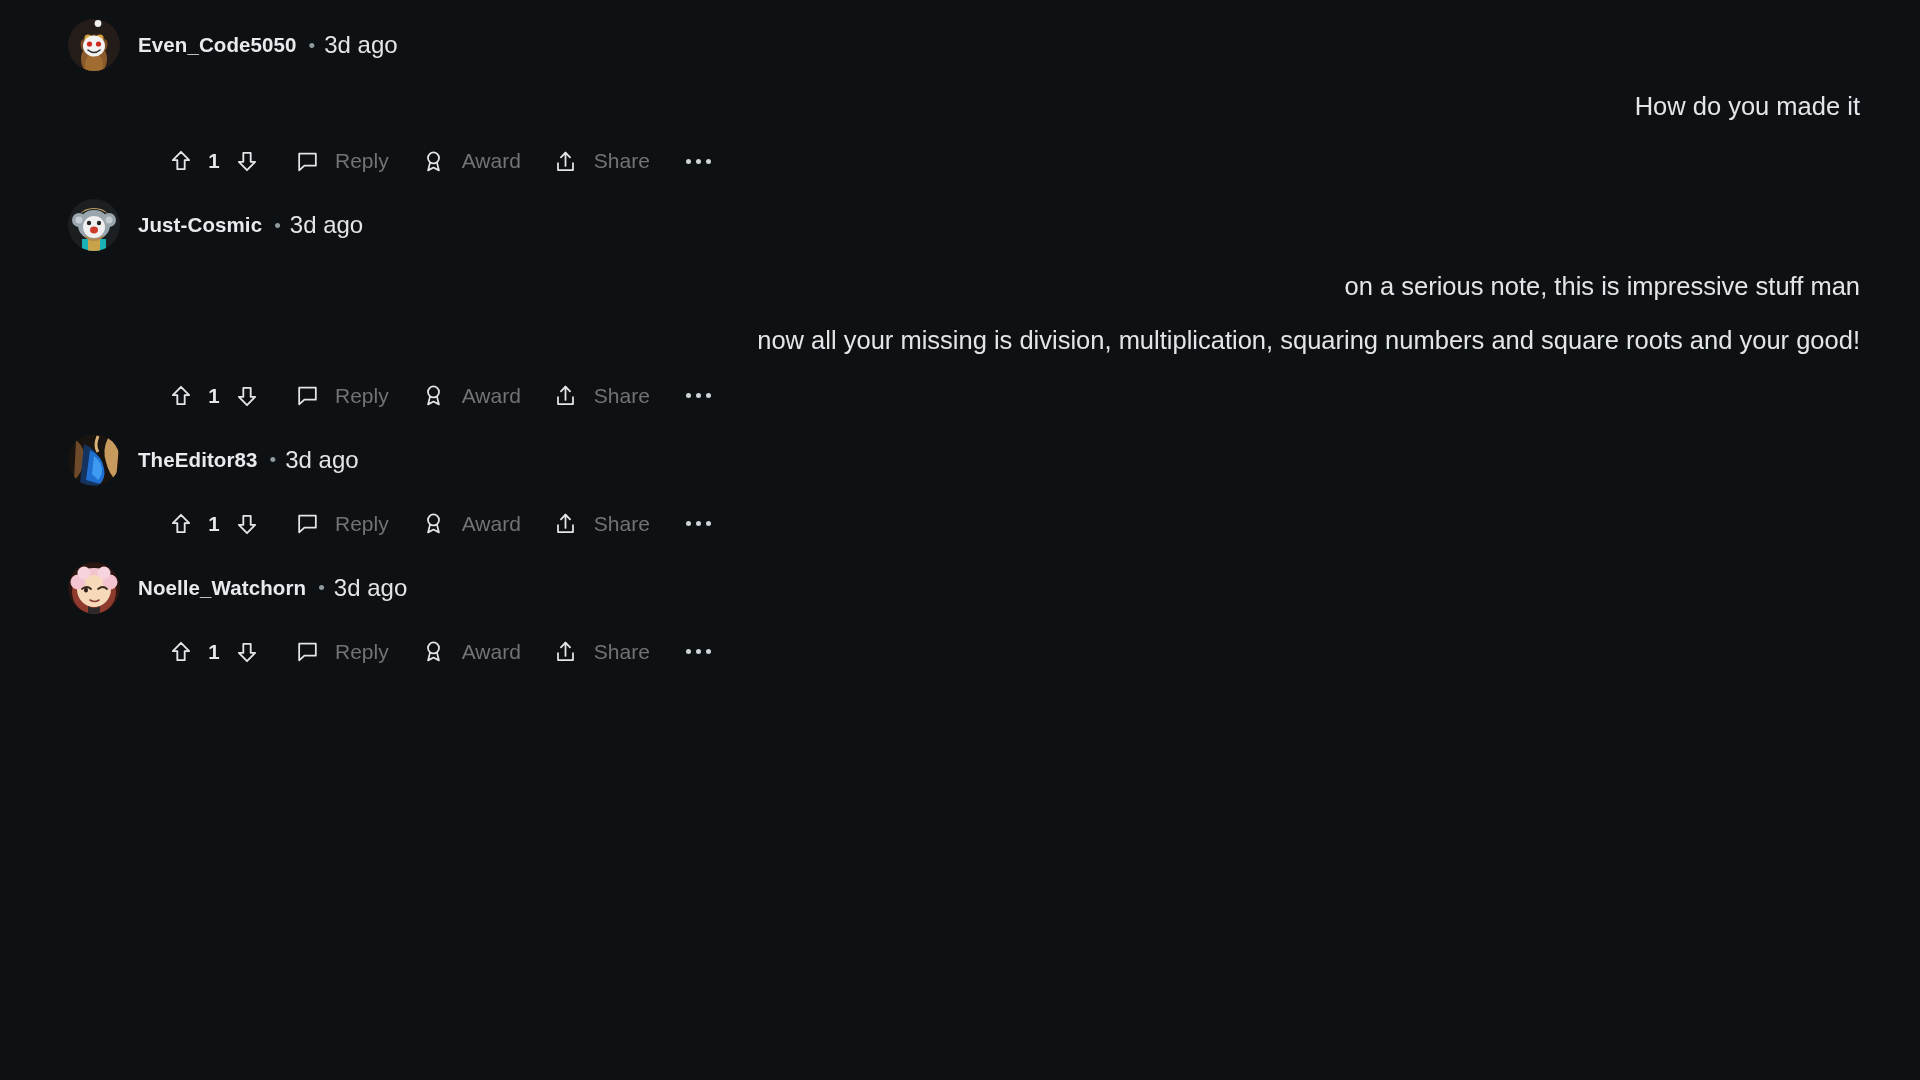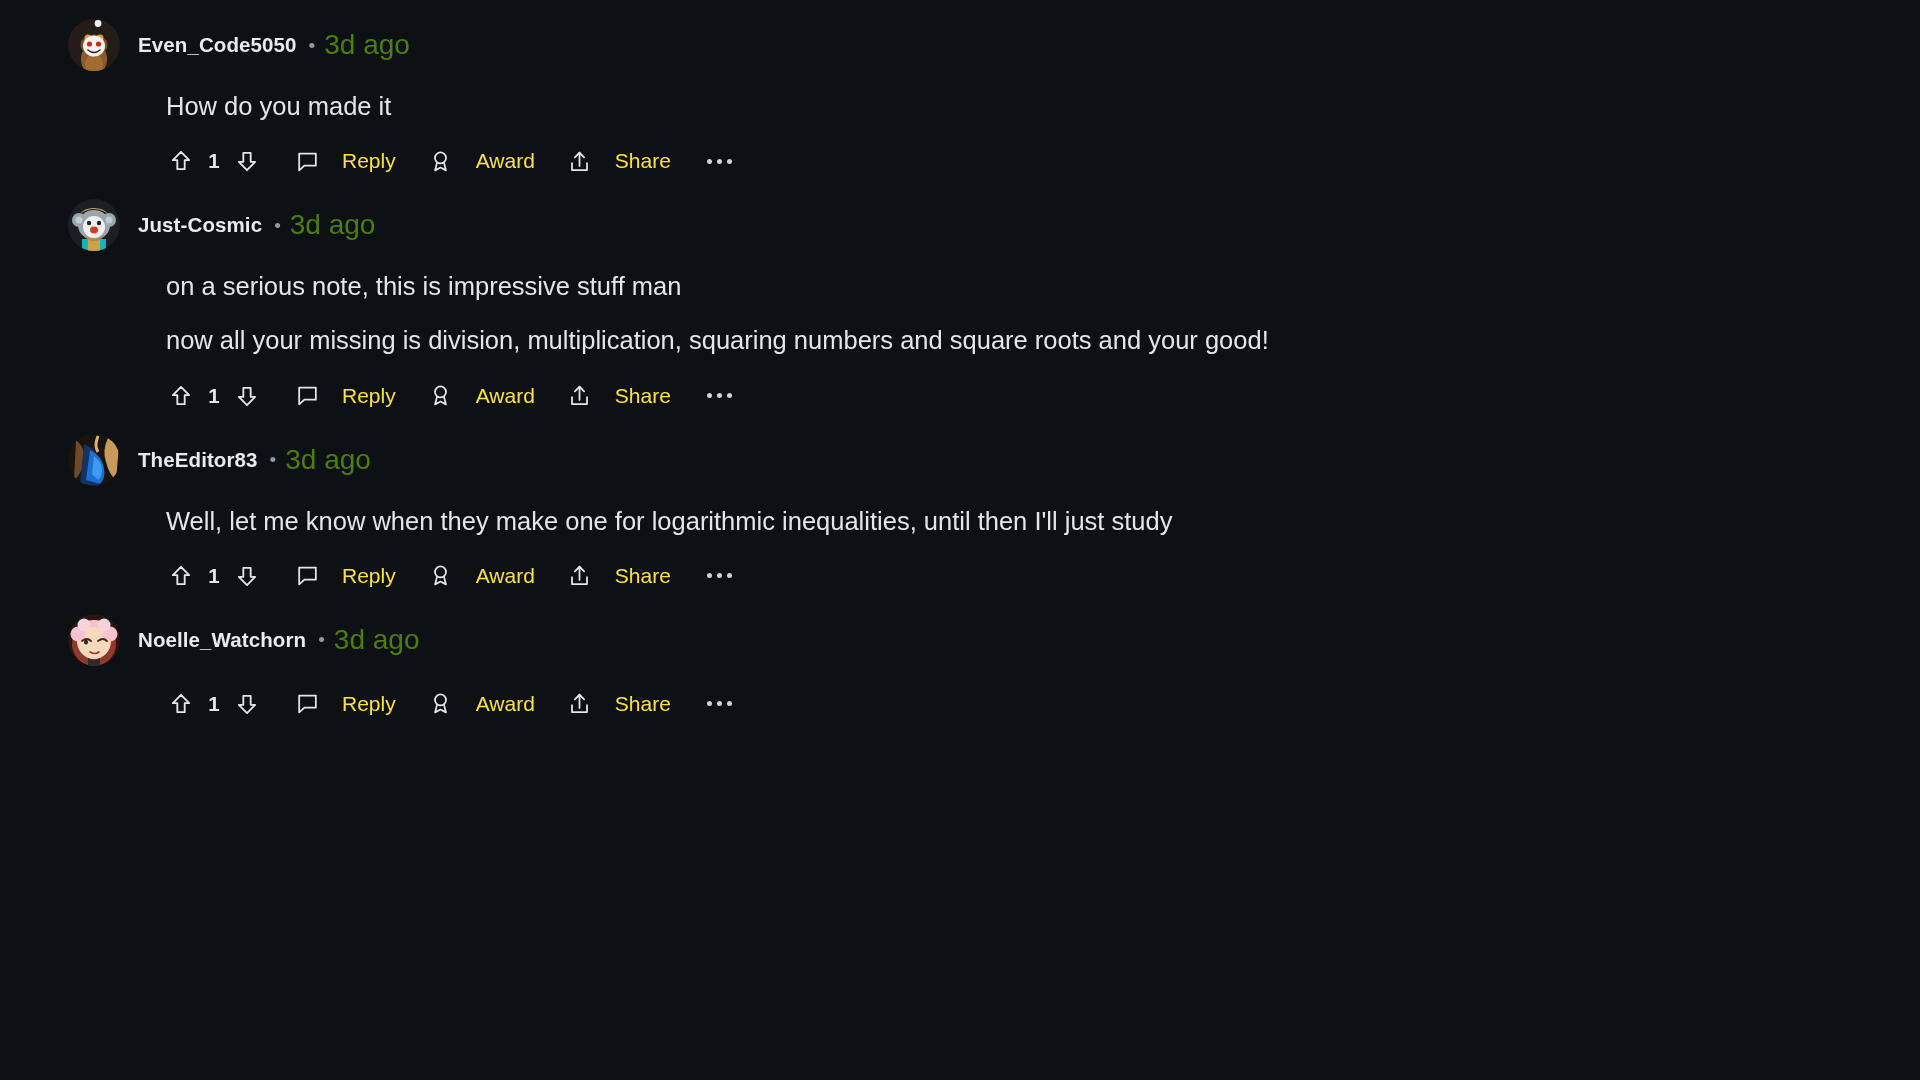--- a/index.html
+++ b/index.html
@@ -62,35 +62,36 @@
   }
 
   .dot-sep {
     color: #8f9a9e;
     font-size: 19px;
     margin: 0 9px 0 12px;
     line-height: 1;
   }
 
   .timestamp {
-    font-size: 28px;
-    color: #4d7c0f;
+    font-size: 24px;
+    color: #e5e5e5;
     white-space: nowrap;
   }
 
   
   .comment-body { padding-top: 16px; }
 
   .comment-paragraph {
     font-size: 25.5px;
     line-height: 1.42;
     color: #e3e6e8;
     font-weight: 400;
     margin-bottom: 18px;
     white-space: nowrap;
+    text-align: right;
   }
   .comment-paragraph:last-child { margin-bottom: 0; }
 
   
   .comment-actions {
     display: flex;
     align-items: center;
     height: 46px;
     margin-top: 14px;
   }
@@ -124,22 +125,22 @@
     min-width: 18px;
     text-align: center;
     margin: 0 9px;
   }
 
   .action-gap { width: 30px; flex: 0 0 30px; }
 
   .action-label {
     font-size: 21px;
     font-weight: 500;
-    color: #fde047;
-    margin-left: 20px;
+    color: #737373;
+    margin-left: 13px;
     white-space: nowrap;
   }
 
   .overflow-dots {
     display: flex;
     align-items: center;
     gap: 5px;
     height: 42px;
     padding: 0 6px;
     cursor: pointer;
@@ -332,23 +333,20 @@
           <path d="M22 16 q12 6 14 18 q2 10 -4 16 L18 46 z" fill="#1f6fd0"></path>
           <path d="M26 22 q8 6 8 14 q0 6 -4 10 L24 40 z" fill="#3f9bf2"></path>
           <path d="M30 2 q-4 10 0 16" stroke="#d9b27a" stroke-width="3" fill="none"></path>
         </svg>
       </div>
       <div class="username">TheEditor83</div>
       <div class="dot-sep">•</div>
       <div class="timestamp">3d ago</div>
     </div>
 
-    <div class="comment-body">
-      <div class="comment-paragraph">Well, let me know when they make one for logarithmic inequalities, until then I'll just study</div>
-    </div>
 
     <div class="comment-actions">
       <div class="vote-group">
         <div class="icon-box">
           <svg width="26" height="26" viewBox="0 0 24 24" fill="none" stroke="#e3e6e8" stroke-width="1.7" stroke-linejoin="round" stroke-linecap="round">
             <path d="M12 3.5 L19.5 11.2 h-4.1 v8.3 h-6.8 v-8.3 H4.5 Z"></path>
           </svg>
         </div>
         <div class="vote-count">1</div>
         <div class="icon-box">

